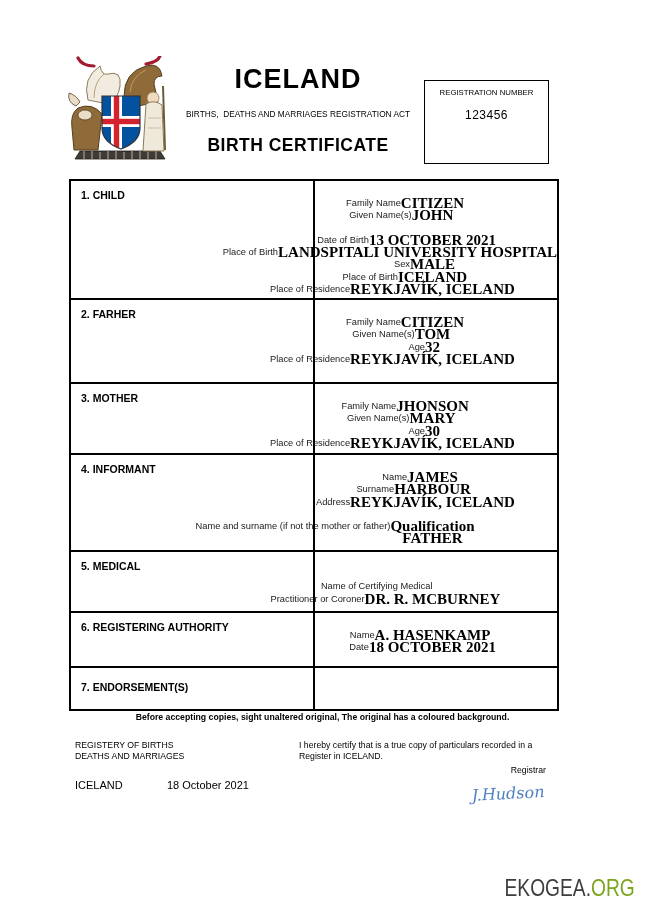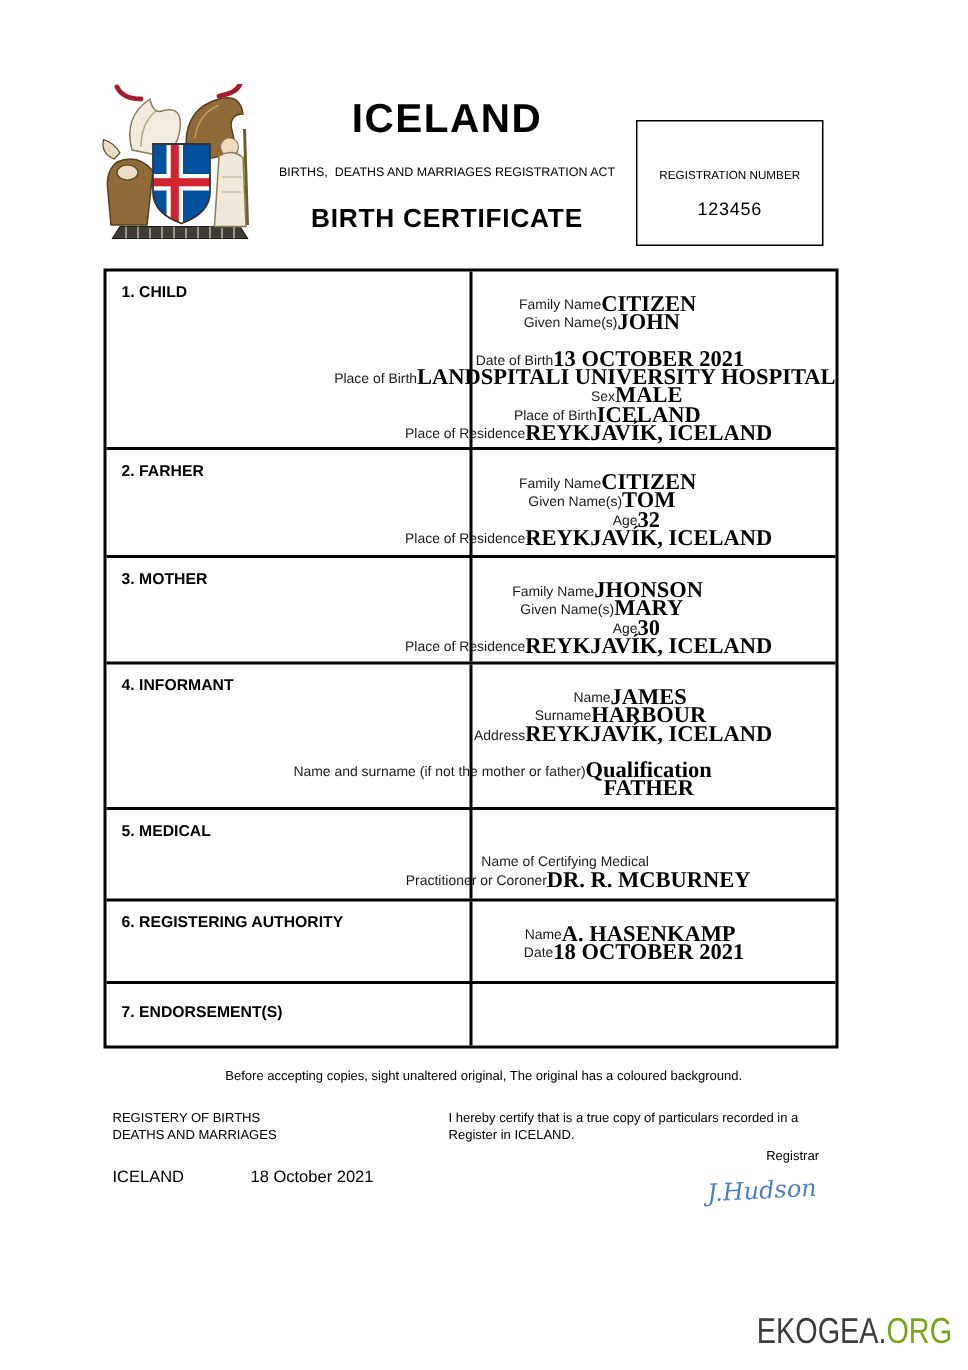--- a/index.html
+++ b/index.html
@@ -5,38 +5,38 @@
   html,body{margin:0;padding:0;background:#fff;}
   .page{position:relative;width:645px;height:913px;background:#fff;font-family:"Liberation Sans",sans-serif;color:#000;overflow:hidden;}
 
   
   .coat{position:absolute;left:64px;top:56px;width:112px;height:112px;}
   .titles{position:absolute;left:170px;top:64px;width:256px;text-align:center;}
   .country{font-size:27px;font-weight:bold;letter-spacing:1px;}
   .act{font-size:8.3px;margin-top:14px;white-space:pre;}
   .doc{font-size:17.5px;font-weight:bold;margin-top:16px;letter-spacing:0.5px;}
   .regbox{position:absolute;left:424px;top:80px;width:125px;height:84px;border:1.5px solid #000;box-sizing:border-box;text-align:center;}
-  .reglabel{font-size:7.8px;margin-top:31px;}
+  .reglabel{font-size:7.8px;margin-top:7px;}
   .regnum{font-size:12px;margin-top:11px;letter-spacing:0.5px;}
 
   
   .table{position:absolute;left:69px;top:179px;width:486px;border:2px solid #000;box-sizing:content-box;}
   .sec{position:relative;border-bottom:2px solid #000;box-sizing:border-box;}
   .sec::before{content:"";position:absolute;left:242px;top:0;bottom:0;width:2px;background:#000;}
-  .sec-1{height:119px}.sec-2{height:72px}.sec-3{height:71px}.sec-4{height:97px}
+  .sec-1{height:119px}.sec-2{height:84px}.sec-3{height:71px}.sec-4{height:97px}
   .sec-5{height:61px}.sec-6{height:55px}.sec-7{height:41px;border-bottom:none}
   .sec-title{position:absolute;top:8px;left:10px;font-weight:bold;font-size:10.5px;}
   .sec-7 .sec-title{top:13px;}
   .lines{padding-top:16px;}
   .line{display:flex;line-height:12.3px;min-height:12.3px;justify-content:center;}
   .lbl{width:237px;text-align:right;font-size:9.3px;color:#1a1a1a;}
   .val{font-family:Liberation Serif, serif;font-weight:bold;font-size:15px;white-space:pre;}
 
   
-  .notice{position:absolute;left:0;top:712px;width:645px;text-align:center;font-weight:normal;font-size:8.7px;}
+  .notice{position:absolute;left:0;top:712px;width:645px;text-align:center;font-weight:bold;font-size:8.7px;}
   .registry{position:absolute;left:75px;top:740px;font-size:8.7px;white-space:pre-line;line-height:11px;}
   .certify{position:absolute;left:299px;top:740px;font-size:8.7px;white-space:pre-line;line-height:11px;}
   .registrar{position:absolute;left:440px;top:765px;width:106px;text-align:right;font-size:8.7px;}
   .place{position:absolute;left:75px;top:779px;font-size:11px;}
   .date{position:absolute;left:167px;top:779px;font-size:11px;}
   .sig{position:absolute;left:452px;top:784px;width:112px;text-align:center;font-size:16px;font-style:italic;
        color:#4d7fc0;font-family:"DejaVu Serif",serif;transform:rotate(-3deg);}
   .brand{position:absolute;right:10px;top:874px;font-size:24px;color:#3d3d3d;transform:scaleX(0.8);
          transform-origin:right center;white-space:nowrap;}
   .brand-green{color:#7ba41e;}

